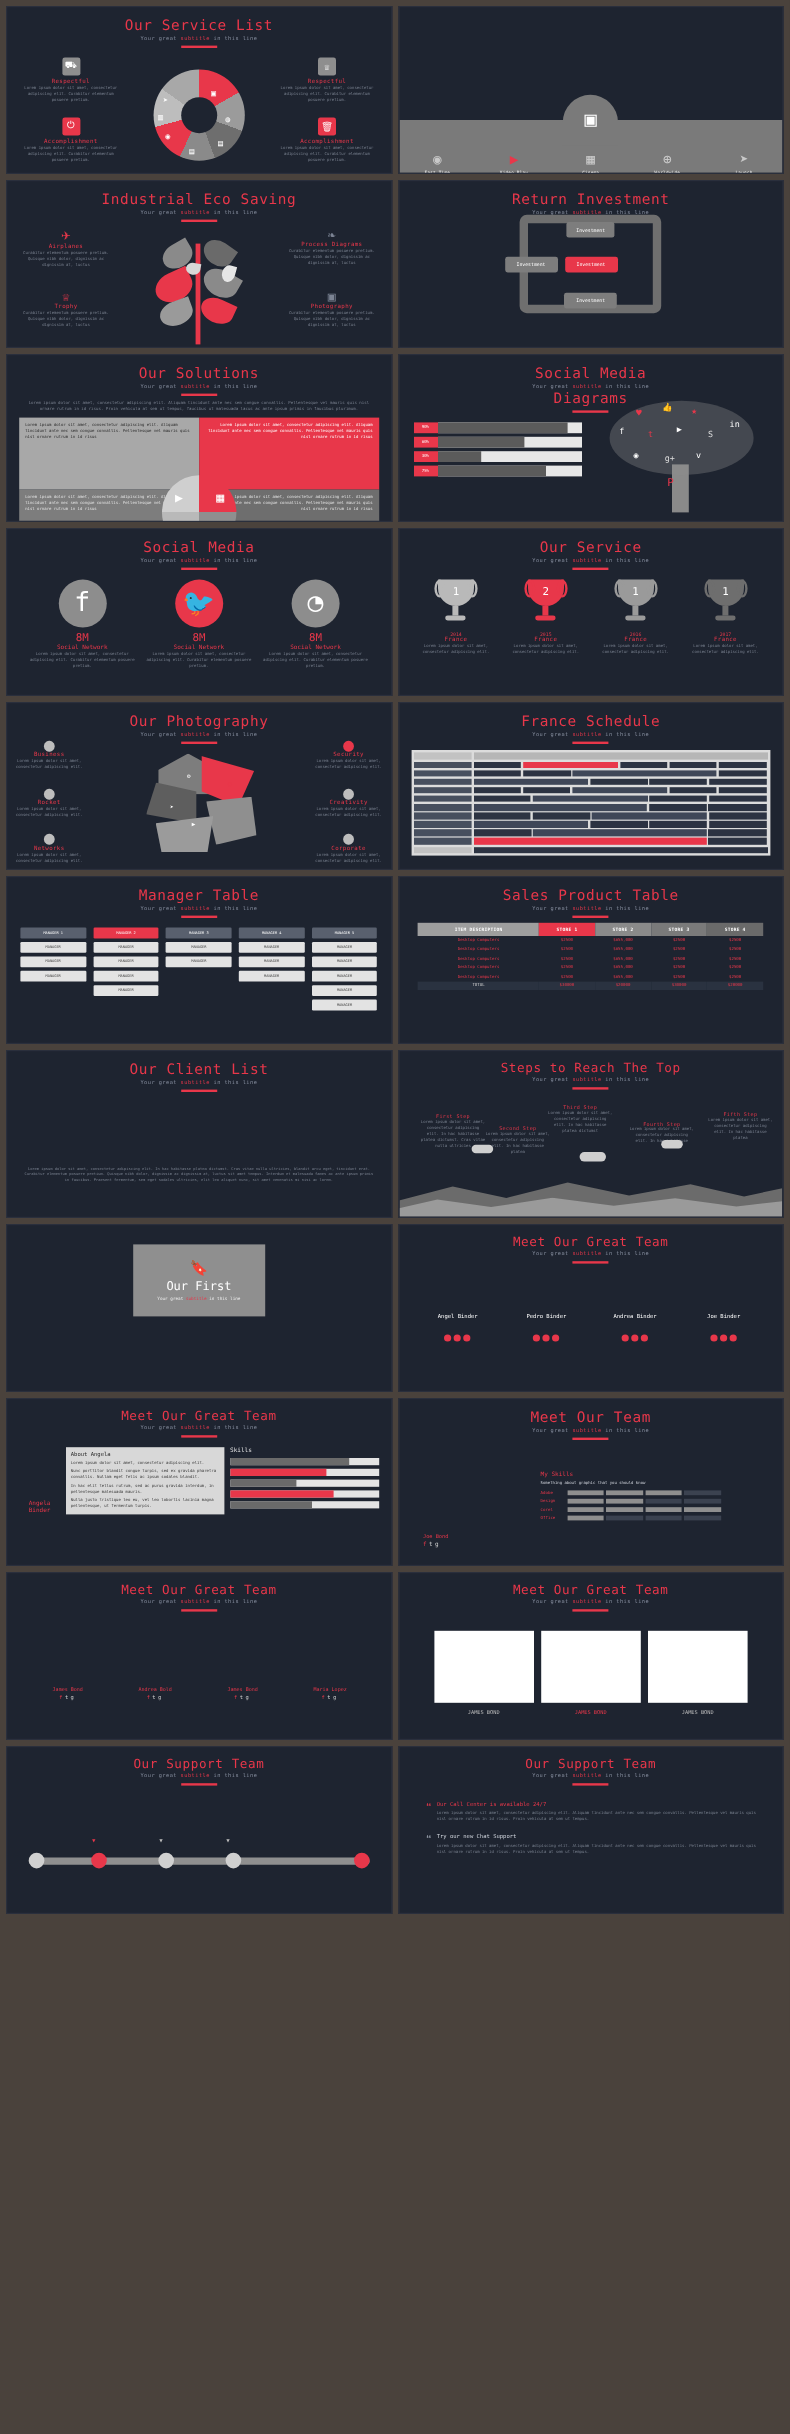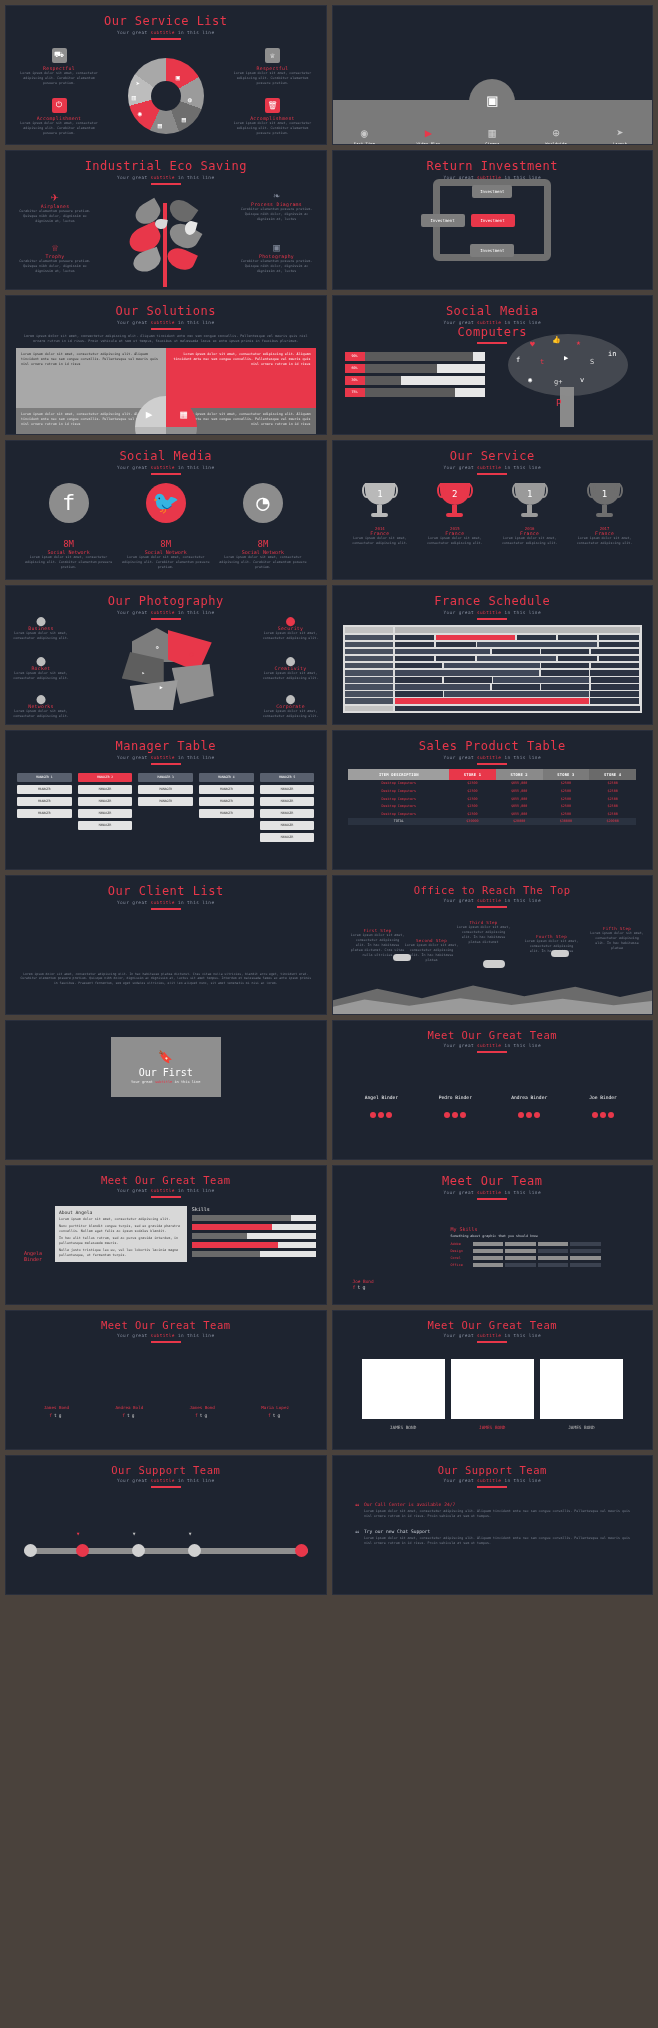--- a/index.html
+++ b/index.html
@@ -87,21 +87,21 @@
 
   
   .barline { display:flex; align-items:center; margin:3px 0; }
   .barlbl { width:20px; height:9px; background:#e8374a; font-size:3.4px; color:#fff; display:flex;align-items:center;justify-content:center; }
   .bartrack { flex:1; height:9px; background:#e7e7e7; position:relative; }
   .barfill { height:100%; background:#5b5b5b; display:flex; align-items:center; padding-left:3px; font-size:3.4px; color:#fff; }
 
   
   .sc { width:40px;height:40px;border-radius:50%; display:flex;align-items:center;justify-content:center; font-size:22px; color:#fff; }
   .sc.g{background:#8d8d8d;} .sc.r{background:#e8374a;}
-  .scnum { font-size:9px; color:#e8374a; margin-top:16px; }
+  .scnum { font-size:9px; color:#e8374a; margin-top:4px; }
   .scttl { font-size:5px; color:#e8374a; }
 
   
   .trophy { position:relative; width:36px; height:40px; margin:0 auto; }
   .tcup { width:30px;height:22px;border-radius:0 0 15px 15px; margin:0 auto; display:flex;align-items:center;justify-content:center; color:#fff; font-size:9px; }
   .tstem { width:5px;height:8px;margin:0 auto; } .tbase { width:17px;height:4px;border-radius:2px;margin:0 auto; }
   .thandle { position:absolute; top:0; width:9px;height:15px;border-radius:50%; }
 
   
   table.spt { width:90%; margin:4px auto 0; border-collapse:collapse; font-size:3.4px; }
@@ -297,21 +297,21 @@
         <span style="position:absolute;left:11px;top:12px;font-size:11px;color:#fff">▶</span>
         <span style="position:absolute;right:10px;top:12px;font-size:11px;color:#fff">▦</span>
 
       </div>
     </div>
   </div>
 
   <div class="slide">
     <div class="ttl">Social Media</div>
     <div class="sub">Your great <b>subtitle</b> in this line</div>
-    <div class="ttl" style="margin-top:0">Computers</div>
+    <div class="ttl" style="margin-top:0">Diagrams</div>
     <div class="uline"></div>
     <div style="width:44%;margin-left:12px;margin-top:8px">
       <div class="barline">
           <div class="barlbl">90%</div>
           <div class="bartrack">
             <div class="barfill" style="width:90%"></div>
           </div>
         </div>
       <div class="barline">
           <div class="barlbl">60%</div>
@@ -673,21 +673,21 @@
   </div>
 
   <div class="slide">
     <div class="ttl">Our Client List</div>
     <div class="sub">Your great <b>subtitle</b> in this line</div>
     <div class="uline"></div>
     <div class="lorem" style="margin:62px 14px 0;text-align:center;font-size:3.1px">Lorem ipsum dolor sit amet, consectetur adipiscing elit. In hac habitasse platea dictumst. Cras vitae nulla ultricies, blandit arcu eget, tincidunt erat. Curabitur elementum posuere pretium. Quisque nibh dolor, dignissim ac dignissim at, luctus sit amet tempus. Interdum et malesuada fames ac ante ipsum primis in faucibus. Praesent fermentum, sem eget sodales ultricies, elit leo aliquet nunc, sit amet venenatis mi nisi ac lorem.</div>
   </div>
 
   <div class="slide">
-    <div class="ttl sm">Office to Reach The Top</div>
+    <div class="ttl sm">Steps to Reach The Top</div>
     <div class="sub">Your great <b>subtitle</b> in this line</div>
     <div class="uline"></div>
     <div class="mtn">
       <div style="position:absolute;bottom:0;left:0;width:100%;height:34px;background:#6b6b6b;clip-path:polygon(0 60%,14% 26%,28% 54%,44% 16%,60% 48%,76% 20%,90% 50%,100% 30%,100% 100%,0 100%)"></div>
       <div style="position:absolute;bottom:0;left:0;width:100%;height:24px;background:#9a9a9a;clip-path:polygon(0 70%,10% 40%,24% 66%,40% 34%,56% 62%,72% 36%,88% 64%,100% 46%,100% 100%,0 100%)"></div>
     </div>
     <div style="position:absolute;left:18px;top:52px;width:54px;text-align:center">
       <div class="tinyhd" style="font-size:4.2px">First Step</div>
       <div class="lorem">Lorem ipsum dolor sit amet, consectetur adipiscing elit. In hac habitasse platea dictumst. Cras vitae nulla ultricies</div>
     </div>

